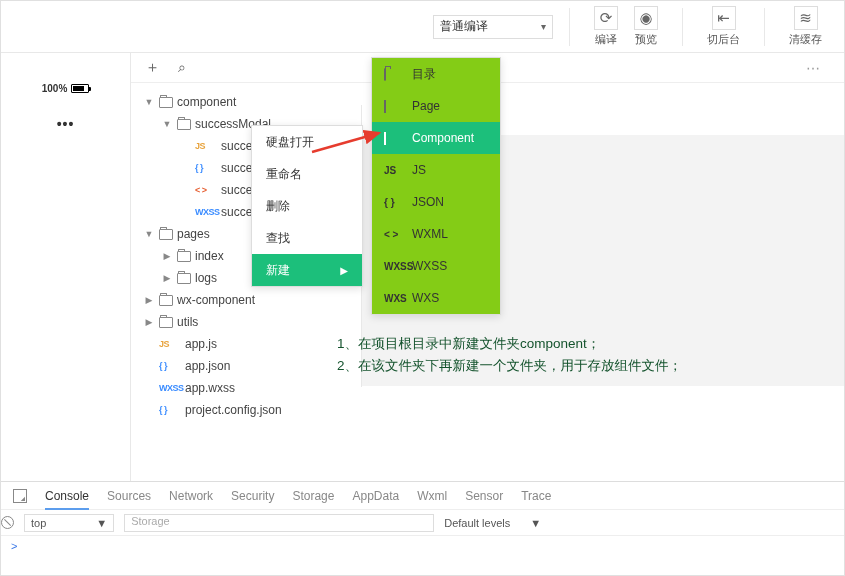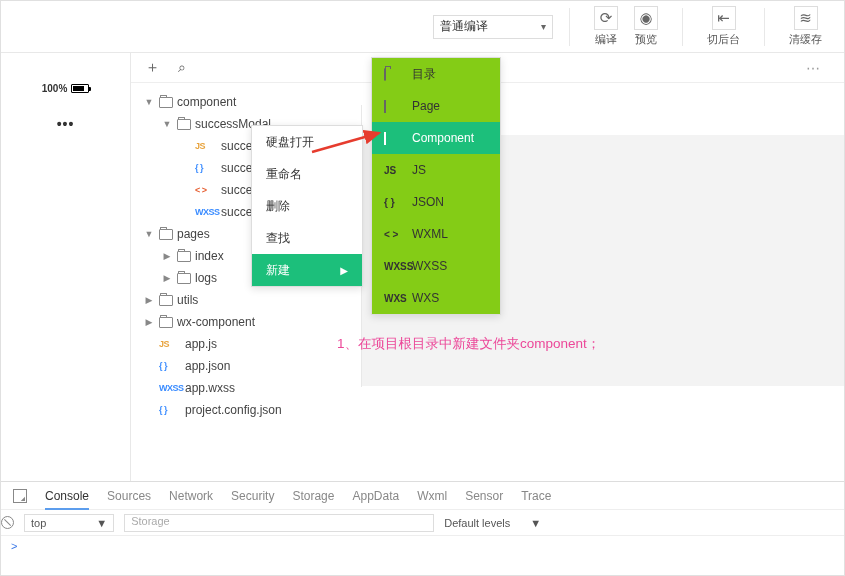--- a/index.html
+++ b/index.html
@@ -72,21 +72,21 @@
 .inspect-ico:after { content: ""; position: absolute; right: -2px; bottom: -2px; width: 0; height: 0; border: 3px solid transparent; border-left-color: #888; transform: rotate(45deg); }
 .dev-filter { height: 26px; display: flex; align-items: center; padding: 0 0; gap: 10px; border-bottom: 1px solid #eee; font-size: 11px; color: #555; }
 .no-ico { width: 13px; height: 13px; border: 1.2px solid #888; border-radius: 50%; position: relative; }
 .no-ico:after { content: ""; position: absolute; left: 1px; right: 1px; top: 5px; height: 1.2px; background: #888; transform: rotate(45deg); }
 .sel-box { border: 1px solid #ddd; height: 18px; padding: 0 6px 0 6px; display: flex; align-items: center; gap: 50px; }
 .filter-input { border: 1px solid #ddd; height: 18px; flex: 1; padding: 0 6px; color: #aaa; max-width: 310px; }
 .console-body { flex: 1; padding: 4px 10px; color: #3b78e7; font-family: monospace; font-size: 11px; }
 
 
 .arrow-annot { position: absolute; z-index: 30; pointer-events: none; }
-.annot-text { position: absolute; z-index: 15; color: #ec4899; font-size: 13.5px; line-height: 1.6; width: 440px; }
+.annot-text { position: absolute; z-index: 15; color: #14532d; font-size: 13.5px; line-height: 1.6; width: 440px; }
 
 .editor-bg { position: absolute; left: 360px; right: 0; top: 82px; bottom: 95px; background: #f3f3f3; z-index: 0; }
 .vline { position: absolute; left: 360px; top: 52px; bottom: 94px; width: 1px; background: #e8e8e8; z-index: 0; }
 </style>
 </head>
 <body>
 
 <div class="ide">
 
   <div class="topbar">
@@ -179,26 +179,26 @@
             <span>index</span>
           </div>
           <div class="tree-item" style="padding-left: 30px;">
             <span class="arrow right"></span>
             <span class="folder-ico"></span>
             <span>logs</span>
           </div>
           <div class="tree-item" style="padding-left: 12px;">
             <span class="arrow right"></span>
             <span class="folder-ico"></span>
-            <span>utils</span>
+            <span>wx-component</span>
           </div>
           <div class="tree-item" style="padding-left: 12px;">
             <span class="arrow right"></span>
             <span class="folder-ico"></span>
-            <span>wx-component</span>
+            <span>utils</span>
           </div>
           <div class="tree-item" style="padding-left: 12px;">
             <span style="width: 12px;"></span>
             <span class="file-ico js">JS</span>
             <span>app.js</span>
           </div>
           <div class="tree-item" style="padding-left: 12px;">
             <span style="width: 12px;"></span>
             <span class="file-ico json">{ }</span>
             <span>app.json</span>
@@ -273,20 +273,21 @@
         <defs>
             <marker id="ah" markerWidth="8" markerHeight="8" refX="6" refY="3" orient="auto">
               <polygon points="0 0, 7 3, 0 6" fill="#e63c2e"></polygon>
             </marker>
           </defs>
         <line x1="5" y1="45" x2="72" y2="26" stroke="#e63c2e" stroke-width="2.5" marker-end="url(#ah)"></line>
       </svg>
 
       <div class="annot-text" style="left:206px; top:280px;">
         <div>1、在项目根目录中新建文件夹component；</div>
+        <div>2、在该文件夹下再新建一个文件夹，用于存放组件文件；</div>
       </div>
     </div>
   </div>
 
   <div class="devtools">
     <div class="dev-tabs">
       <span class="inspect-ico"></span>
       <span id="devtabs" style="display: inline-flex; gap: 18px;">
           <span class="tab active">Console</span>
           <span class="tab">Sources</span>

